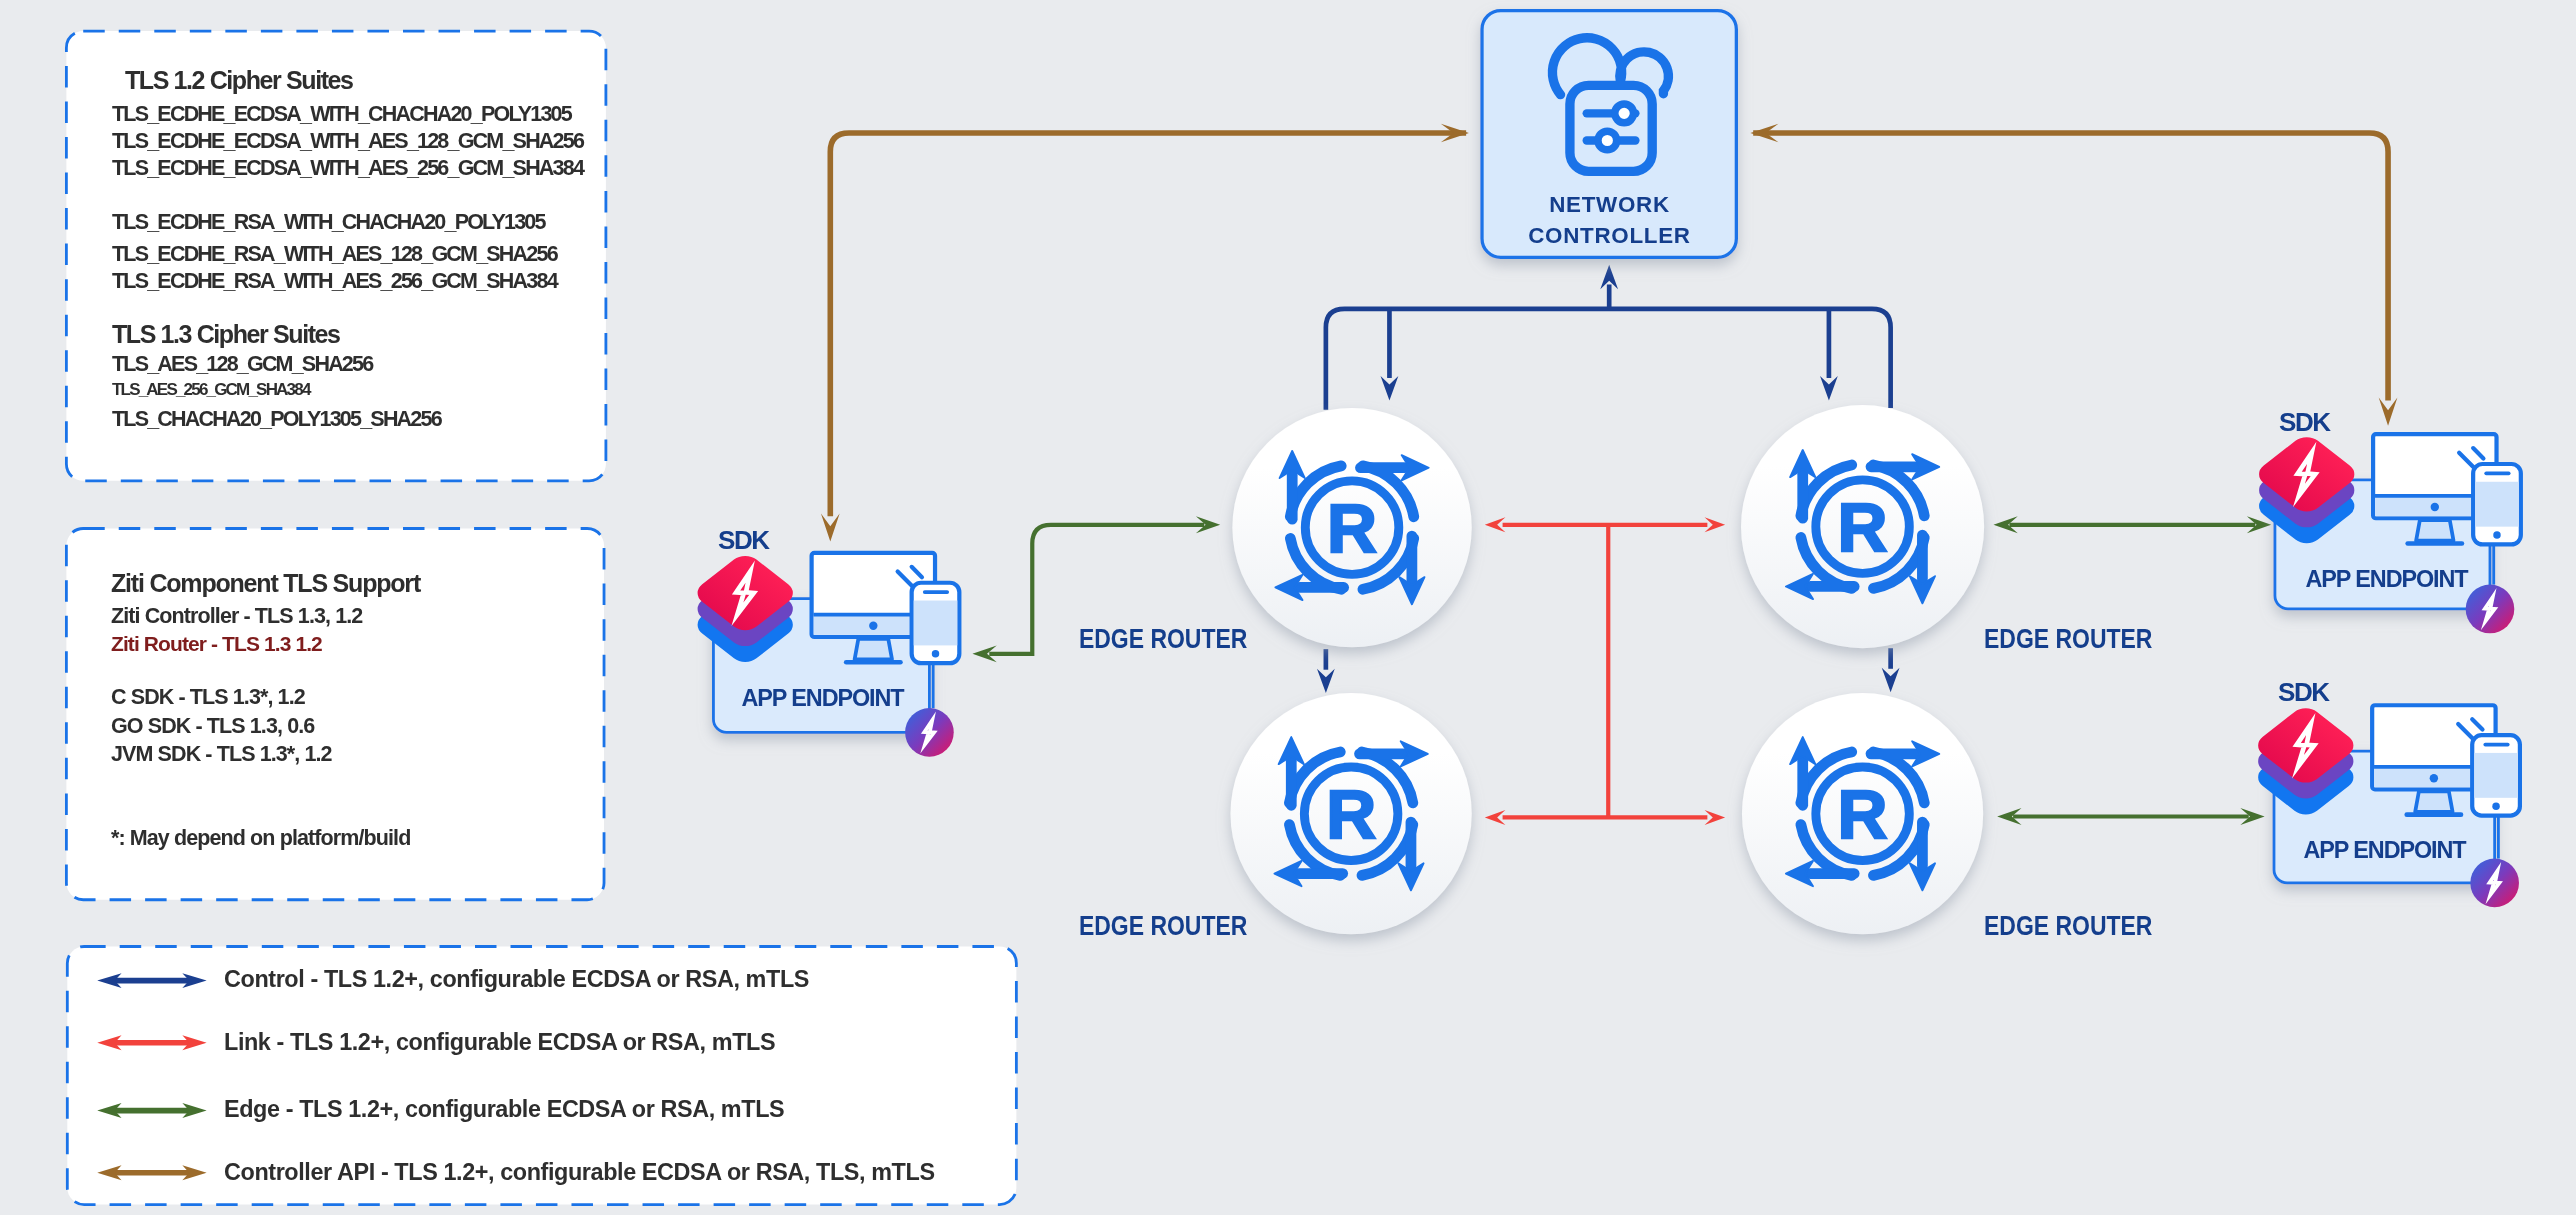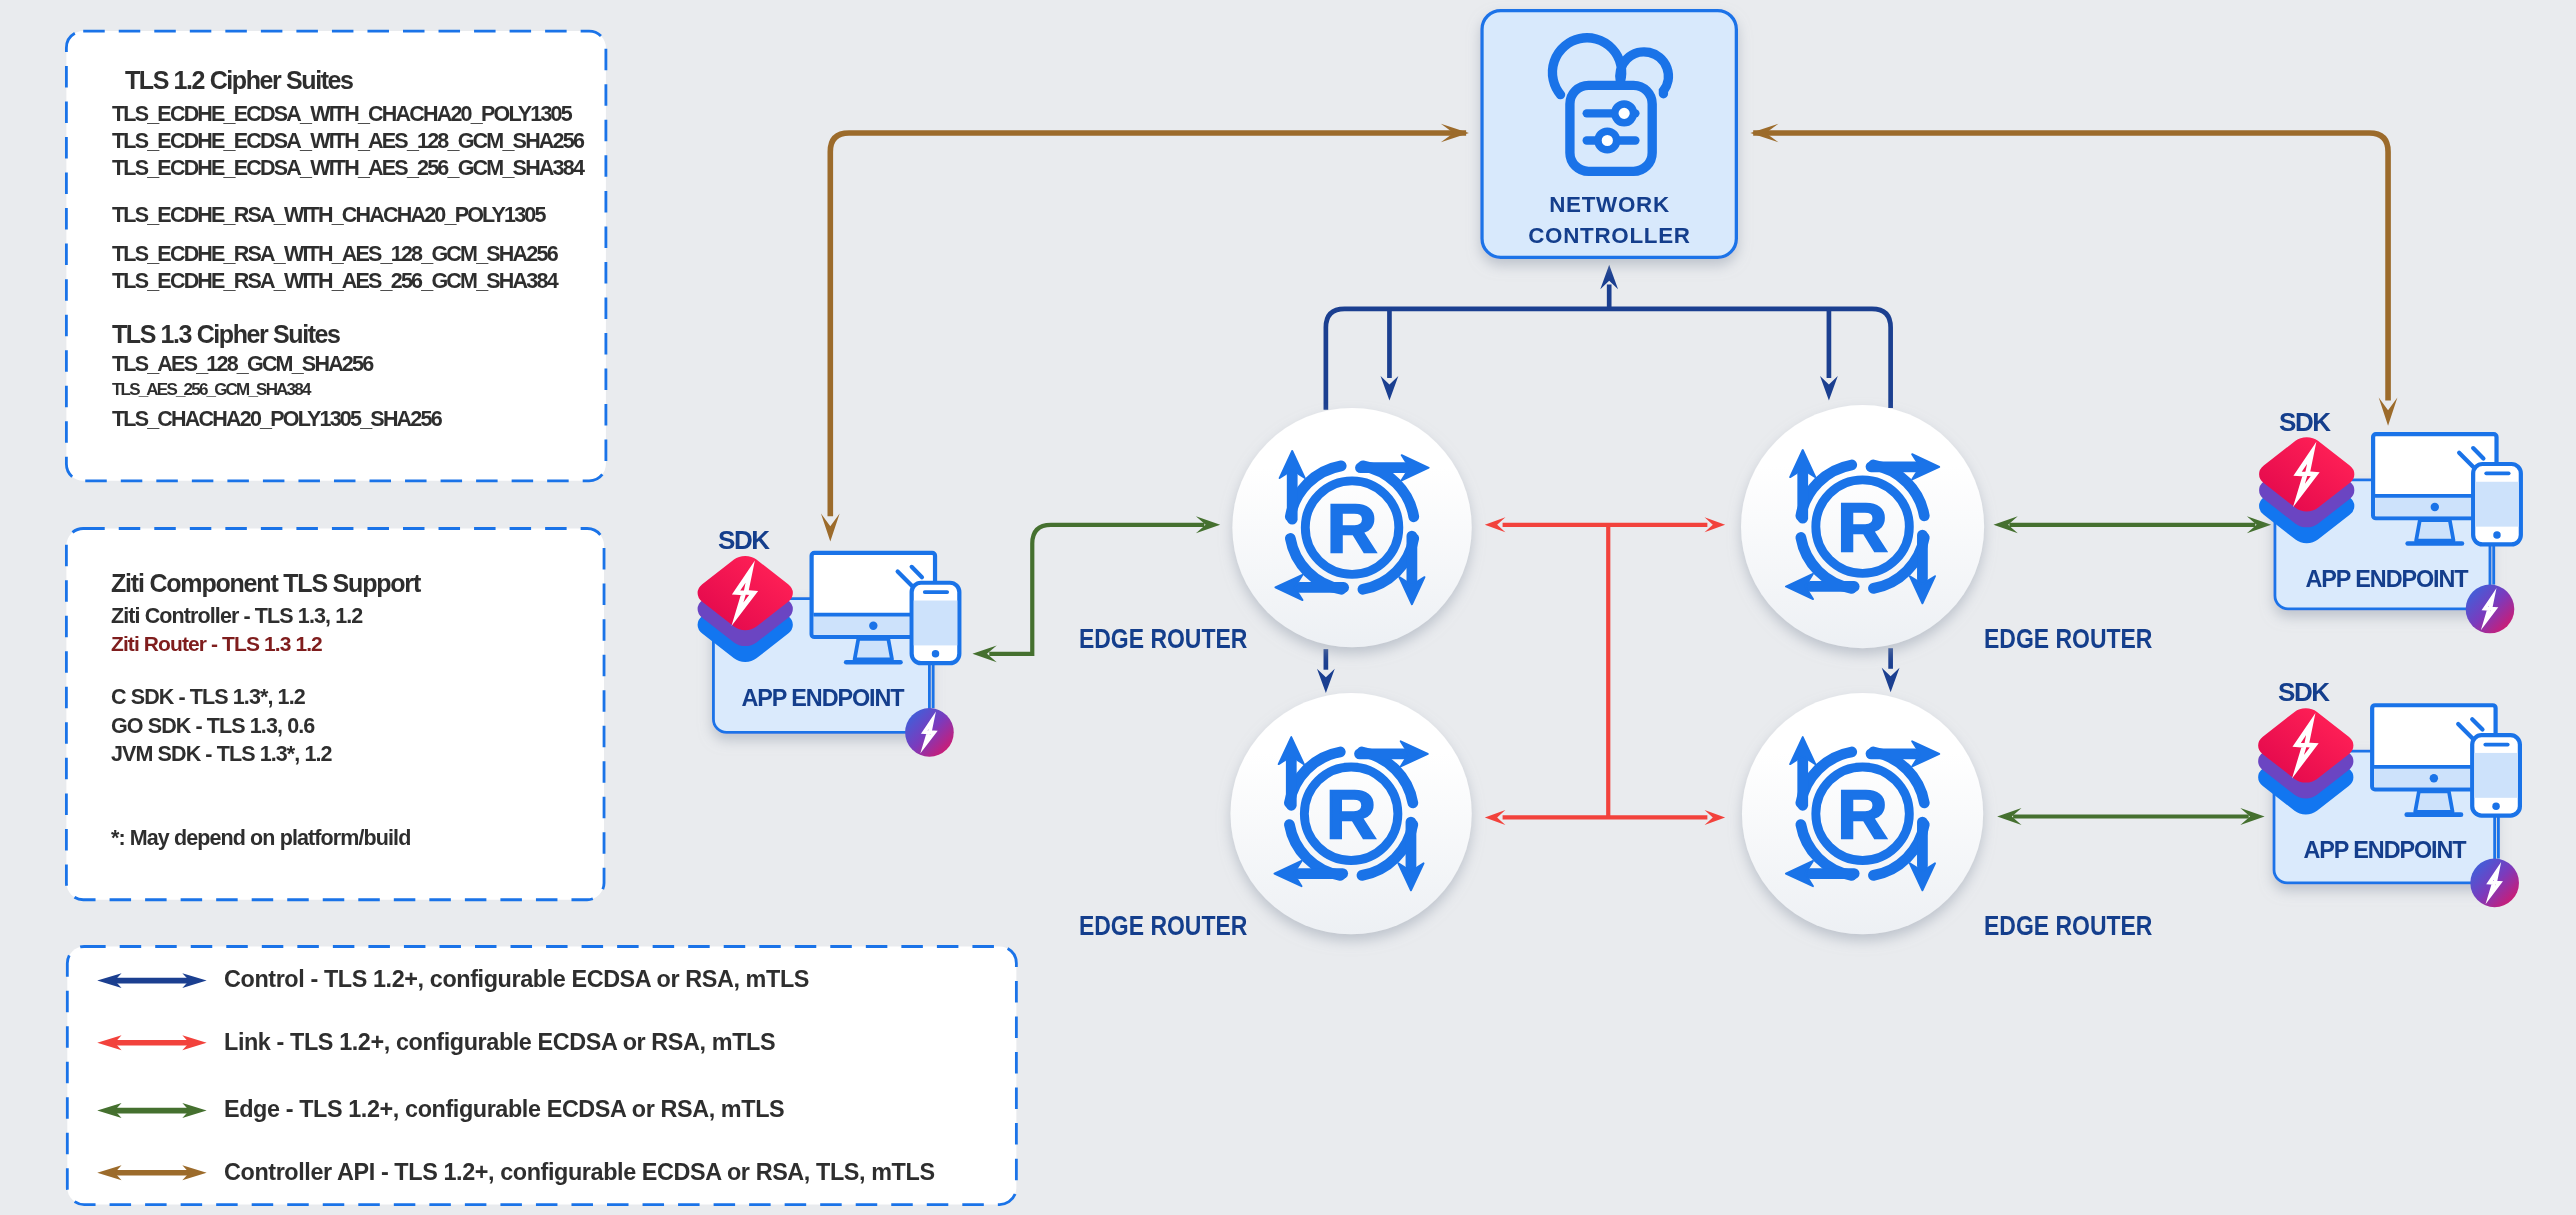--- a/index.html
+++ b/index.html
@@ -235,21 +235,21 @@
       <polygon points="104.0,1187.5 130.0,1195.5 122.7,1187.5 130.0,1179.5" fill="#45702f"></polygon>
       <polygon points="221.0,1187.5 195.0,1179.5 202.3,1187.5 195.0,1195.5" fill="#45702f"></polygon>
       <line x1="122" y1="1254" x2="203" y2="1254" stroke="#9c6b2b" stroke-width="6"></line>
       <polygon points="104.0,1254.0 130.0,1262.0 122.7,1254.0 130.0,1246.0" fill="#9c6b2b"></polygon>
       <polygon points="221.0,1254.0 195.0,1246.0 202.3,1254.0 195.0,1262.0" fill="#9c6b2b"></polygon>
     </svg>
     <div style="position:absolute;font-size:25px;font-weight:700;color:#2e2e2e;letter-spacing:-1.4px;white-space:nowrap;line-height:1;top:68px;left:125px;">TLS 1.2 Cipher Suites</div>
     <div style="position:absolute;font-size:21.5px;font-weight:700;color:#2e2e2e;letter-spacing:-1.8px;white-space:nowrap;line-height:1;top:104px;left:112px;">TLS_ECDHE_ECDSA_WITH_CHACHA20_POLY1305</div>
     <div style="position:absolute;font-size:21.5px;font-weight:700;color:#2e2e2e;letter-spacing:-1.8px;white-space:nowrap;line-height:1;top:131px;left:112px;">TLS_ECDHE_ECDSA_WITH_AES_128_GCM_SHA256</div>
     <div style="position:absolute;font-size:21.5px;font-weight:700;color:#2e2e2e;letter-spacing:-1.8px;white-space:nowrap;line-height:1;top:158px;left:112px;">TLS_ECDHE_ECDSA_WITH_AES_256_GCM_SHA384</div>
-    <div style="position:absolute;font-size:21.5px;font-weight:700;color:#2e2e2e;letter-spacing:-1.8px;white-space:nowrap;line-height:1;top:205px;left:112px;text-align:right;">TLS_ECDHE_RSA_WITH_CHACHA20_POLY1305</div>
+    <div style="position:absolute;font-size:21.5px;font-weight:700;color:#2e2e2e;letter-spacing:-1.8px;white-space:nowrap;line-height:1;top:212px;left:112px;text-align:right;">TLS_ECDHE_RSA_WITH_CHACHA20_POLY1305</div>
     <div style="position:absolute;font-size:21.5px;font-weight:700;color:#2e2e2e;letter-spacing:-1.8px;white-space:nowrap;line-height:1;top:244px;left:112px;">TLS_ECDHE_RSA_WITH_AES_128_GCM_SHA256</div>
     <div style="position:absolute;font-size:21.5px;font-weight:700;color:#2e2e2e;letter-spacing:-1.8px;white-space:nowrap;line-height:1;top:271px;left:112px;">TLS_ECDHE_RSA_WITH_AES_256_GCM_SHA384</div>
     <div style="position:absolute;font-size:25px;font-weight:700;color:#2e2e2e;letter-spacing:-1.4px;white-space:nowrap;line-height:1;top:322px;left:112px;">TLS 1.3 Cipher Suites</div>
     <div style="position:absolute;font-size:21.5px;font-weight:700;color:#2e2e2e;letter-spacing:-1.8px;white-space:nowrap;line-height:1;top:354px;left:112px;text-align:right;">TLS_AES_128_GCM_SHA256</div>
     <div style="position:absolute;font-size:17px;font-weight:700;color:#2e2e2e;letter-spacing:-1.8px;white-space:nowrap;line-height:1;top:381px;left:112px;">TLS_AES_256_GCM_SHA384</div>
     <div style="position:absolute;font-size:21.5px;font-weight:700;color:#2e2e2e;letter-spacing:-1.8px;white-space:nowrap;line-height:1;top:409px;left:112px;">TLS_CHACHA20_POLY1305_SHA256</div>
     <div style="position:absolute;font-size:25px;font-weight:700;color:#2e2e2e;letter-spacing:-1.2px;white-space:nowrap;line-height:1;top:571px;left:111px;">Ziti Component TLS Support</div>
     <div style="position:absolute;font-size:21.5px;font-weight:700;color:#2e2e2e;letter-spacing:-0.9px;white-space:nowrap;line-height:1;top:606px;left:111px;text-align:right;">Ziti Controller - TLS 1.3, 1.2</div>
     <div style="position:absolute;font-size:21px;font-weight:700;color:#7f1d1d;letter-spacing:-0.9px;white-space:nowrap;line-height:1;top:633px;left:111px;">Ziti Router - TLS 1.3 1.2</div>
     <div style="position:absolute;font-size:21.5px;font-weight:700;color:#2e2e2e;letter-spacing:-0.9px;white-space:nowrap;line-height:1;top:687px;left:111px;">C SDK - TLS 1.3*, 1.2</div>

